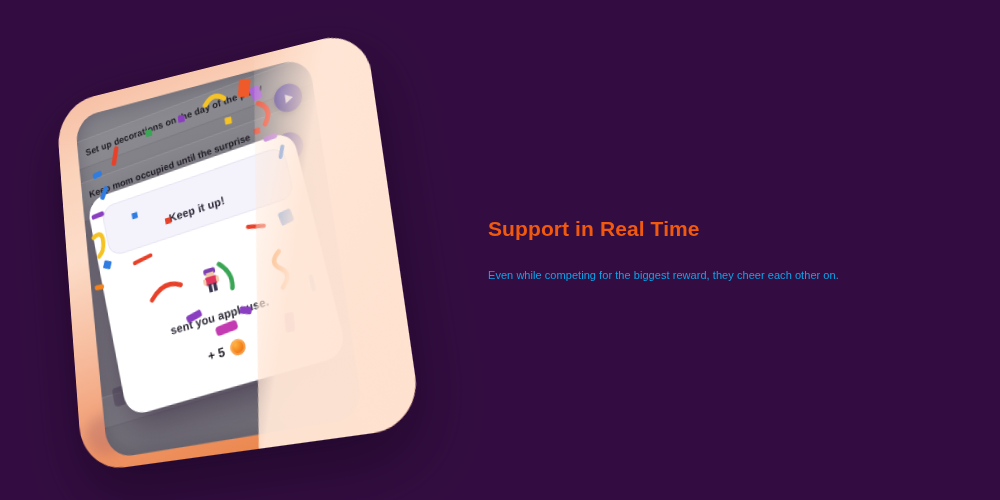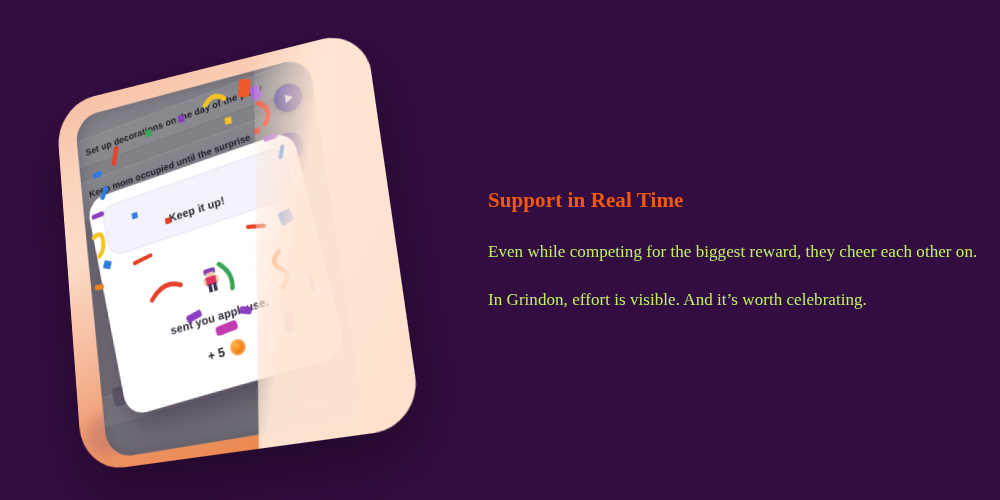--- a/index.html
+++ b/index.html
@@ -175,32 +175,31 @@
   
   .confetti{ position:absolute; pointer-events:none; }
 
   
   .copy{
     position:absolute;
     left:488px; top:0;
     width:512px; height:500px;
     display:flex; flex-direction:column; justify-content:center;
     padding-right:16px;
-    font-family:Liberation Serif, serif;
   }
   .headline{
     color:#f1590f;
     font-size:21px;
     font-weight:600;
     letter-spacing:.1px;
     margin-bottom:26px;
   }
   .para{
-    color:#bef264;
-    font-size:17px;
+    color:#0ea5e9;
+    font-size:11px;
     line-height:1.48;
     letter-spacing:.05px;
     margin-bottom:23px;
     max-width:500px;
   }
   .para:last-child{ margin-bottom:0; }
 </style>
 </head>
 <body>
 
@@ -300,16 +299,15 @@
 
         </div>
       </div>
     </div>
   </div>
 
   <div class="copy">
     <h1 class="headline">Support in Real Time</h1>
 
     <p class="para">Even while competing for the biggest reward, they cheer each other on.</p>
-    <p class="para">In Grindon, effort is visible. And it’s worth celebrating.</p>
   </div>
 
 </div>
 
 </body></html>

